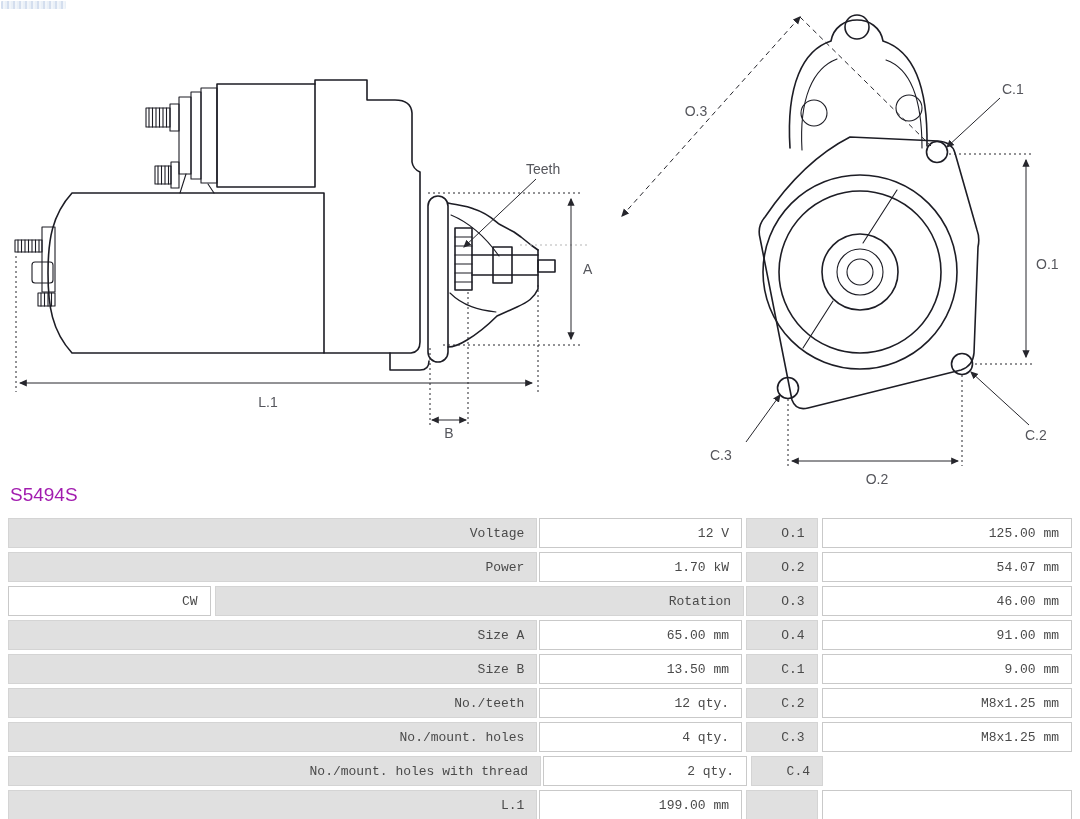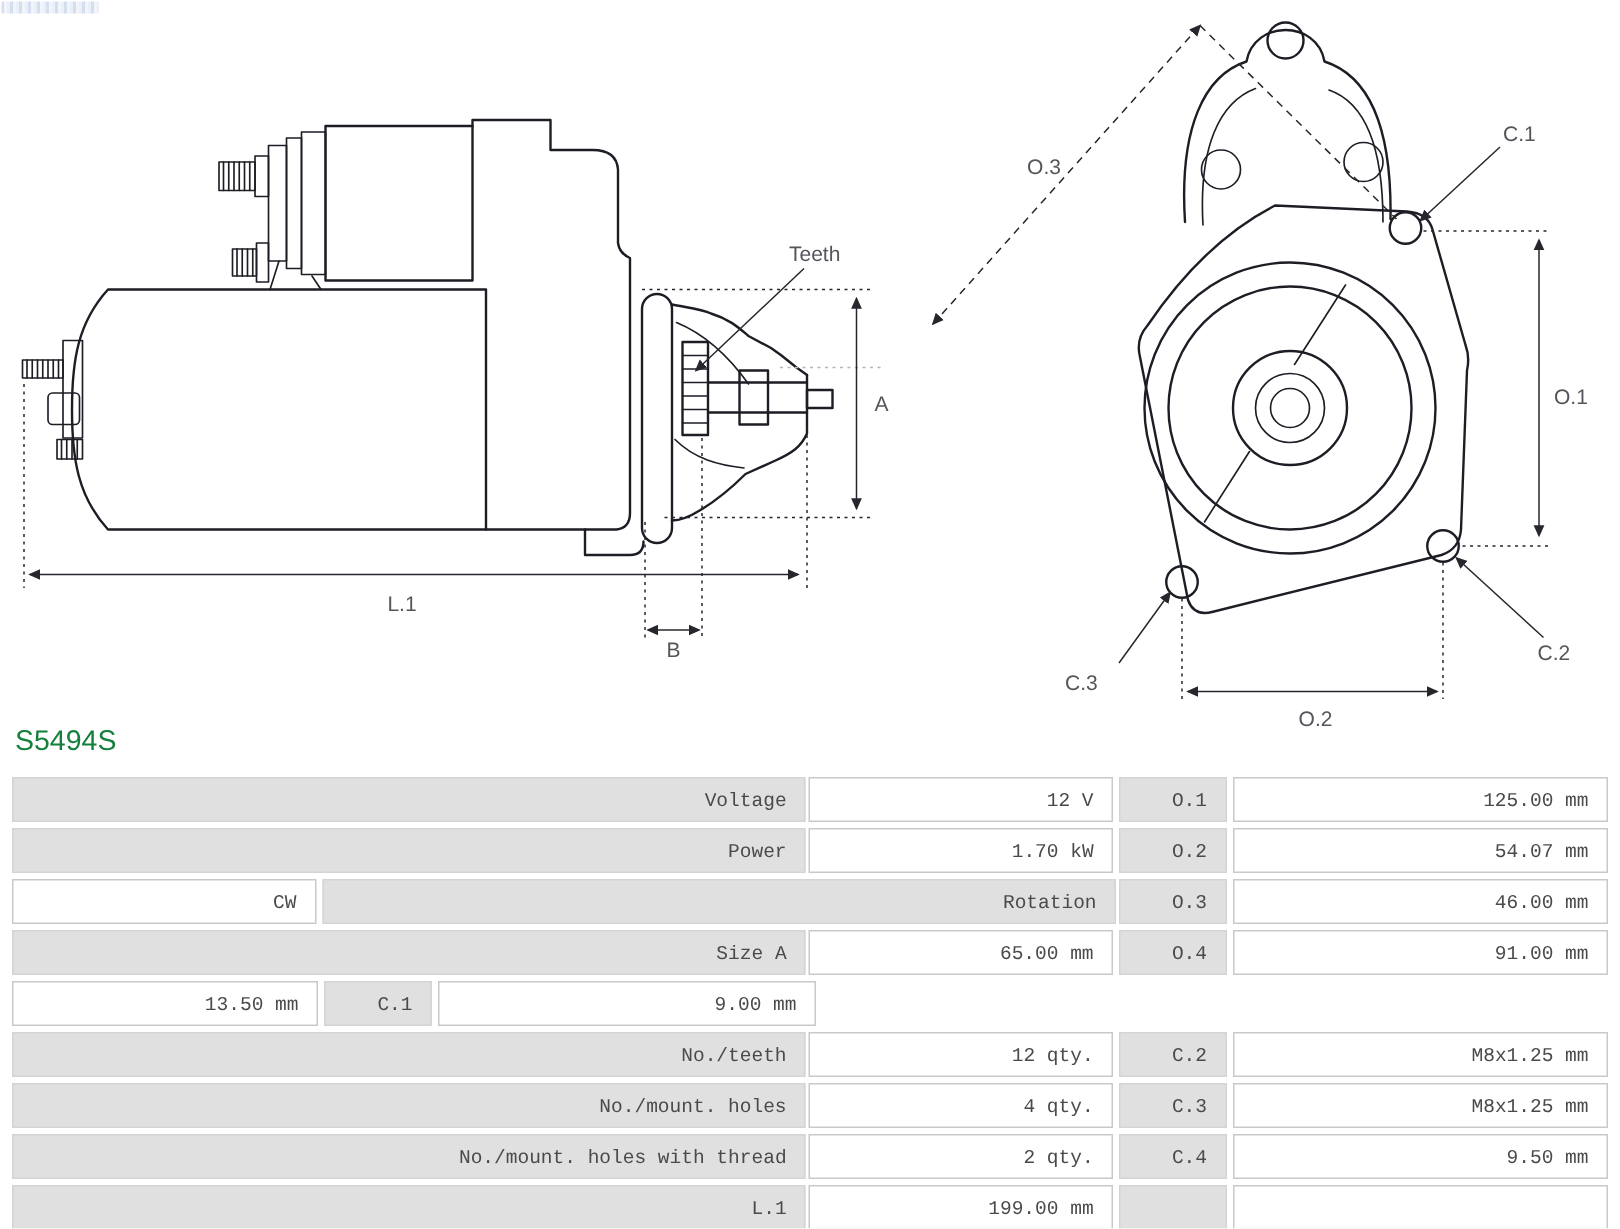--- a/index.html
+++ b/index.html
@@ -3,21 +3,21 @@
 <meta charset="utf-8">
 <style>
   html,body{margin:0;padding:0;background:#fff;}
   .page{position:relative;width:1080px;height:819px;background:#fff;overflow:hidden;
         font-family:"Liberation Sans",sans-serif;}
   .logo{position:absolute;left:1px;top:1px;width:65px;height:8px;opacity:.8;border-radius:1px;
         background:repeating-linear-gradient(90deg,#c9d6ea 0 2px,#eef3f9 2px 4px,#e4ecf5 4px 6px);}
   .drawing{position:absolute;}
   .side-view{left:0;top:60px;}
   .front-view{left:600px;top:0;}
-  .part-number{position:absolute;left:10px;top:484px;font-size:19px;color:#15803d;text-align:center;}
+  .part-number{position:absolute;left:10px;top:484px;font-size:19px;color:#a21caf;text-align:center;}
   .spec-table{position:absolute;left:8px;top:518px;width:1064px;}
   .spec-row{display:flex;height:30px;margin-bottom:4px;font-family:Liberation Mono, monospace;}
   .cell{box-sizing:border-box;border:1px solid #ccc;display:flex;align-items:center;
         justify-content:flex-end;padding-right:12px;font-size:13px;color:#4a4a4a;white-space:nowrap;}
   .gray{background:#e0e0e0;border-color:#d4d4d4;}
   .white{background:#fff;border-color:#c9c9c9;}
   .c1{width:533px;margin-right:2px;}
   .c2{width:204px;margin-right:4px;}
   .c3{width:72px;margin-right:4px;}
   .c4{width:252px;}
@@ -173,41 +173,41 @@
       <div class="cell gray c3">O.3</div>
       <div class="cell white c4">46.00 mm</div>
     </div>
     <div class="spec-row">
       <div class="cell gray c1">Size A</div>
       <div class="cell white c2">65.00 mm</div>
       <div class="cell gray c3">O.4</div>
       <div class="cell white c4">91.00 mm</div>
     </div>
     <div class="spec-row">
+      <div class="cell gray c1">Size B</div>
       <div class="cell white c2">13.50 mm</div>
       <div class="cell gray c3">C.1</div>
       <div class="cell white c4">9.00 mm</div>
     </div>
     <div class="spec-row">
       <div class="cell gray c1">No./teeth</div>
       <div class="cell white c2">12 qty.</div>
       <div class="cell gray c3">C.2</div>
       <div class="cell white c4">M8x1.25 mm</div>
     </div>
     <div class="spec-row">
       <div class="cell gray c1">No./mount. holes</div>
       <div class="cell white c2">4 qty.</div>
       <div class="cell gray c3">C.3</div>
       <div class="cell white c4">M8x1.25 mm</div>
     </div>
     <div class="spec-row">
       <div class="cell gray c1">No./mount. holes with thread</div>
       <div class="cell white c2">2 qty.</div>
       <div class="cell gray c3">C.4</div>
-      <div class="cell white c4">9.50 mm</div>
     </div>
     <div class="spec-row">
       <div class="cell gray c1">L.1</div>
       <div class="cell white c2">199.00 mm</div>
       <div class="cell gray c3"></div>
       <div class="cell white c4"></div>
     </div>
 
   </div>
 </div>

